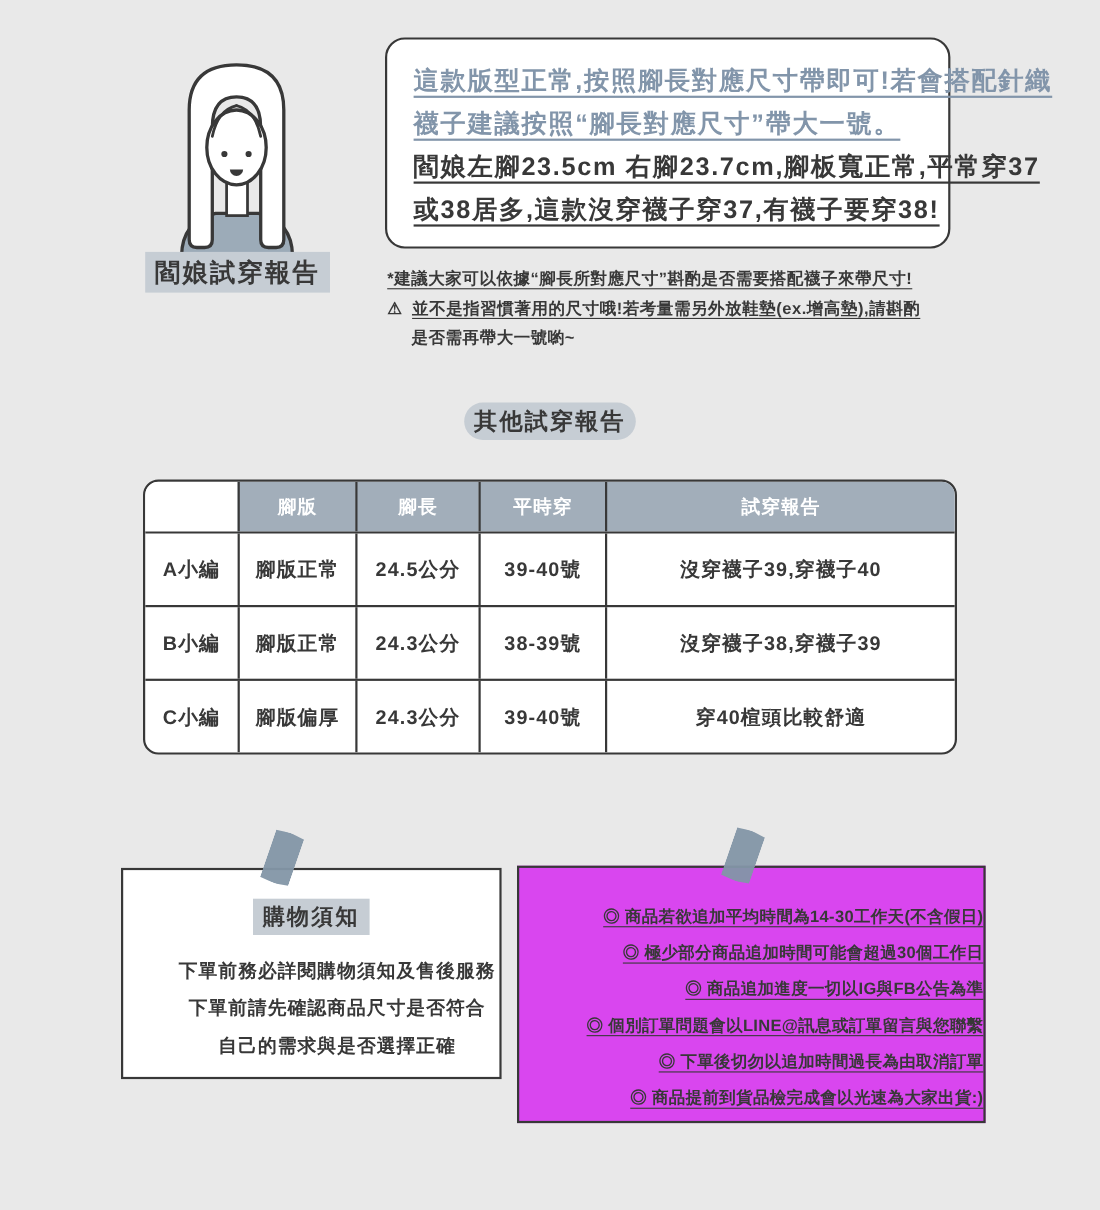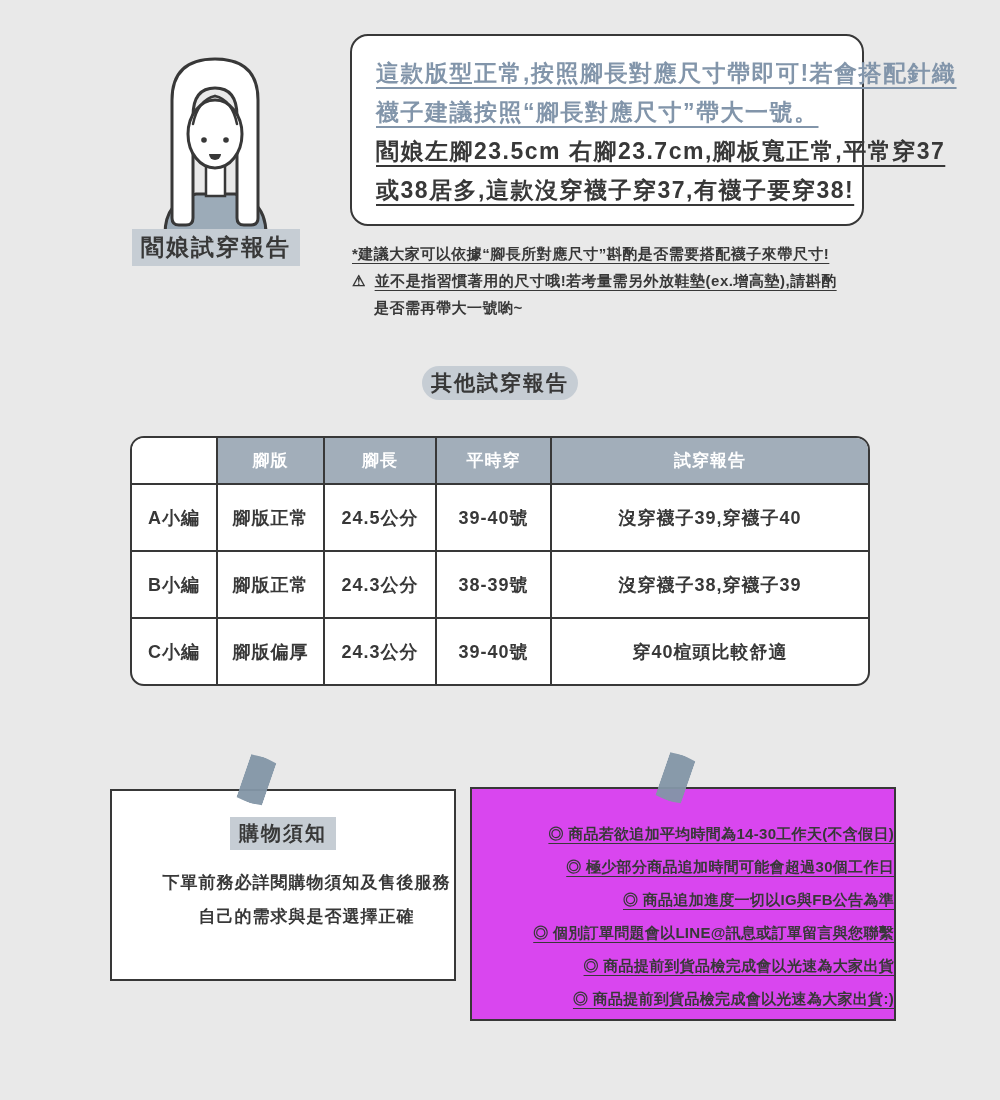--- a/index.html
+++ b/index.html
@@ -197,24 +197,25 @@
   </div>
 </div>
 
 <div class="tape tape-left"></div>
 <div class="tape tape-right"></div>
 
 <div class="abs notice-box">
   <span class="hl notice-title">購物須知</span>
   <div class="notice-lines">
     <div class="notice-line">下單前務必詳閱購物須知及售後服務</div>
+    <div class="notice-line">下單前請先確認商品尺寸是否符合</div>
     <div class="notice-line">自己的需求與是否選擇正確</div>
   </div>
 </div>
 
 <div class="abs policy-box">
   <div class="policy-line">◎ 商品若欲追加平均時間為14-30工作天(不含假日)</div>
   <div class="policy-line">◎ 極少部分商品追加時間可能會超過30個工作日</div>
   <div class="policy-line">◎ 商品追加進度一切以IG與FB公告為準</div>
   <div class="policy-line">◎ 個別訂單問題會以LINE@訊息或訂單留言與您聯繫</div>
-  <div class="policy-line">◎ 商品提前到貨品檢完成會以光速為大家出貨</div>
+  <div class="policy-line">◎ 下單後切勿以追加時間過長為由取消訂單</div>
   <div class="policy-line">◎ 商品提前到貨品檢完成會以光速為大家出貨:)</div>
 </div>
 
 </body></html>

